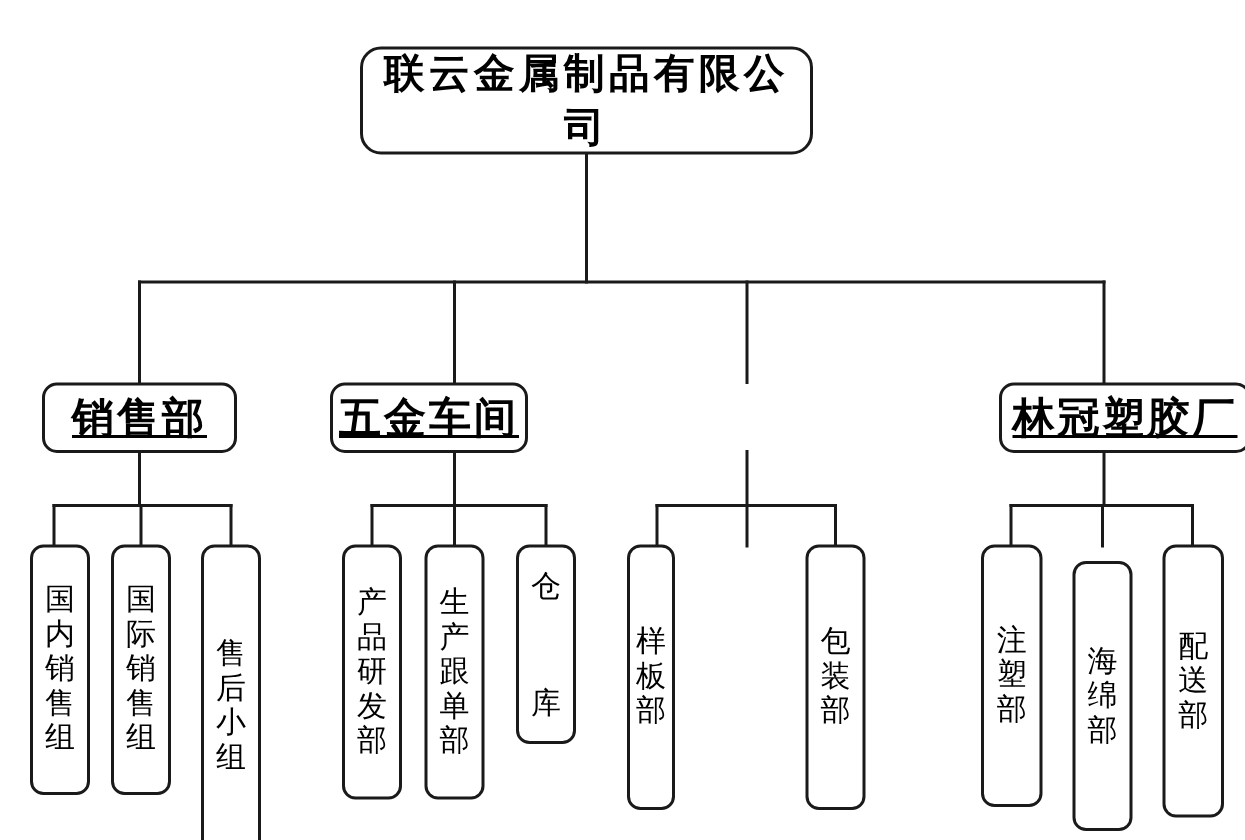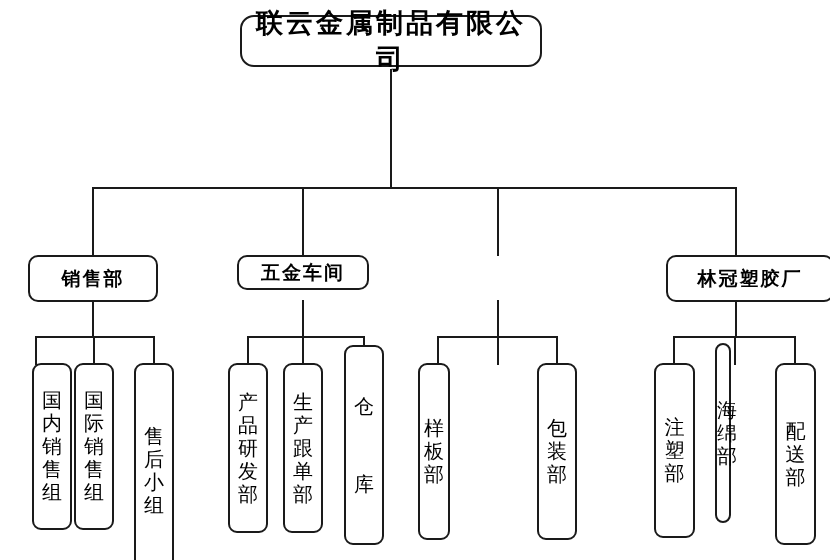--- a/index.html
+++ b/index.html
@@ -6,21 +6,21 @@
   .canvas{
     position:relative;width:830px;height:560px;background:#ffffff;overflow:hidden;
     font-family:"Liberation Serif","DejaVu Serif",serif;color:#000;
   }
   .line{position:absolute;background:#1a1a1a;}
   .box{
     position:absolute;box-sizing:border-box;border:2px solid #1a1a1a;background:#fff;
     display:flex;align-items:center;justify-content:center;text-align:center;
   }
   .root{border-radius:14px;font-size:27px;font-weight:bold;letter-spacing:3px;}
-  .dept{border-radius:10px;font-size:19px;font-weight:bold;letter-spacing:2px;}
+  .dept{border-radius:10px;font-size:28px;font-weight:bold;letter-spacing:2px;text-decoration:underline;}
   .leaf{border-radius:9px;font-size:20px;}
   .vtext{display:block;width:100%;word-break:break-all;line-break:anywhere;line-height:23px;}
   .vtext.spread{line-height:78px;}
 </style>
 </head>
 <body>
 
 <div class="canvas">
 
   <div class="line" style="left:390px;top:69px;width:2px;height:120px"></div>
@@ -47,64 +47,64 @@
   <div class="line" style="left:437px;top:336px;width:2px;height:29px"></div>
   <div class="line" style="left:497px;top:336px;width:2px;height:29px"></div>
   <div class="line" style="left:556px;top:336px;width:2px;height:29px"></div>
 
   <div class="line" style="left:735px;top:300px;width:2px;height:38px"></div>
   <div class="line" style="left:673px;top:336px;width:123px;height:2px"></div>
   <div class="line" style="left:673px;top:336px;width:2px;height:29px"></div>
   <div class="line" style="left:734px;top:336px;width:2px;height:29px"></div>
   <div class="line" style="left:794px;top:336px;width:2px;height:29px"></div>
 
-  <div class="box root" style="left:240px;top:15px;width:302px;height:52px">
+  <div class="box root" style="left:240px;top:31px;width:302px;height:72px">
     <span>联云金属制品有限公司</span>
   </div>
 
   <div class="box dept" style="left:28px;top:255px;width:130px;height:47px">
     <span>销售部</span>
   </div>
-  <div class="box dept" style="left:237px;top:255px;width:132px;height:35px">
+  <div class="box dept" style="left:220px;top:255px;width:132px;height:47px">
     <span>五金车间</span>
   </div>
   <div class="box dept" style="left:666px;top:255px;width:168px;height:47px">
     <span>林冠塑胶厂</span>
   </div>
 
-  <div class="box leaf" style="left:32px;top:363px;width:40px;height:167px">
+  <div class="box leaf" style="left:20px;top:363px;width:40px;height:167px">
     <span class="vtext">国内销售组</span>
   </div>
   <div class="box leaf" style="left:74px;top:363px;width:40px;height:167px">
     <span class="vtext">国际销售组</span>
   </div>
   <div class="box leaf" style="left:134px;top:363px;width:40px;height:216px">
     <span class="vtext">售后小组</span>
   </div>
 
   <div class="box leaf" style="left:228px;top:363px;width:40px;height:170px">
     <span class="vtext">产品研发部</span>
   </div>
   <div class="box leaf" style="left:283px;top:363px;width:40px;height:170px">
     <span class="vtext">生产跟单部</span>
   </div>
-  <div class="box leaf" style="left:344px;top:345px;width:40px;height:200px">
+  <div class="box leaf" style="left:344px;top:363px;width:40px;height:133px">
     <span class="vtext spread">仓库</span>
   </div>
 
   <div class="box leaf" style="left:418px;top:363px;width:32px;height:177px">
     <span class="vtext">样板部</span>
   </div>
   <div class="box leaf" style="left:537px;top:363px;width:40px;height:177px">
     <span class="vtext">包装部</span>
   </div>
 
   <div class="box leaf" style="left:654px;top:363px;width:41px;height:175px">
     <span class="vtext">注塑部</span>
   </div>
-  <div class="box leaf" style="left:715px;top:343px;width:16px;height:180px">
+  <div class="box leaf" style="left:715px;top:374px;width:40px;height:180px">
     <span class="vtext">海绵部</span>
   </div>
   <div class="box leaf" style="left:775px;top:363px;width:41px;height:182px">
     <span class="vtext">配送部</span>
   </div>
 
 </div>
 
 </body></html>

